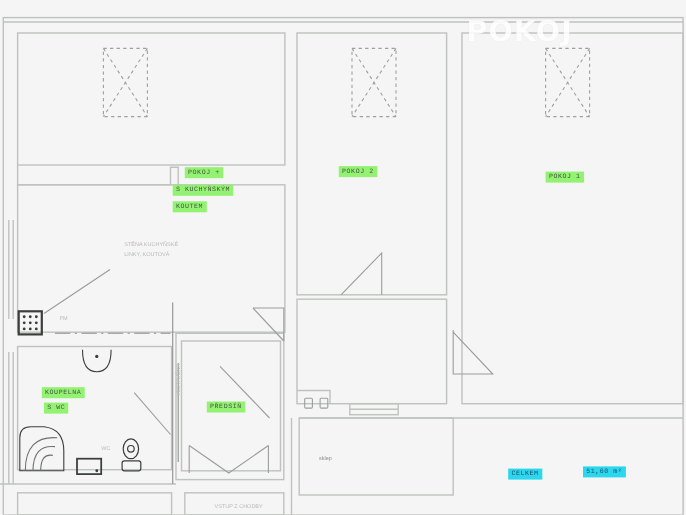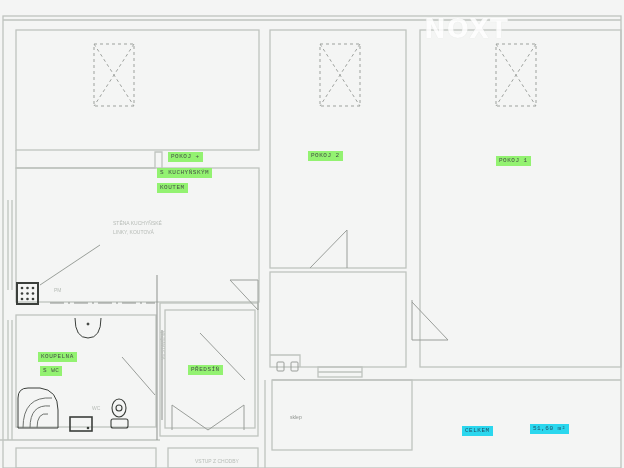--- a/index.html
+++ b/index.html
@@ -120,21 +120,21 @@
     <circle cx="119" cy="408" r="3"></circle>
     <rect x="111" y="419" width="17" height="9" rx="2"></rect>
   </g>
 
   <g fill="none" stroke="#9a9e9a" stroke-width="1">
     <rect x="277" y="362" width="7" height="9" rx="1"></rect>
     <rect x="291" y="362" width="7" height="9" rx="1"></rect>
   </g>
 </svg>
 
-<div class="watermark">NOXT</div>
+<div class="watermark">POKOJ</div>
 
 <div class="label hl-green" style="left:168px;top:152px;">POKOJ +</div>
 <div class="label hl-green" style="left:157px;top:168px;">S KUCHYŇSKÝM</div>
 <div class="label hl-green" style="left:157px;top:183px;">KOUTEM</div>
 
 <div class="label hl-green" style="left:308px;top:151px;">POKOJ 2</div>
 <div class="label hl-green" style="left:496px;top:156px;">POKOJ 1</div>
 
 <div class="label hl-green" style="left:38px;top:352px;">KOUPELNA</div>
 <div class="label hl-green" style="left:40px;top:366px;">S WC</div>

